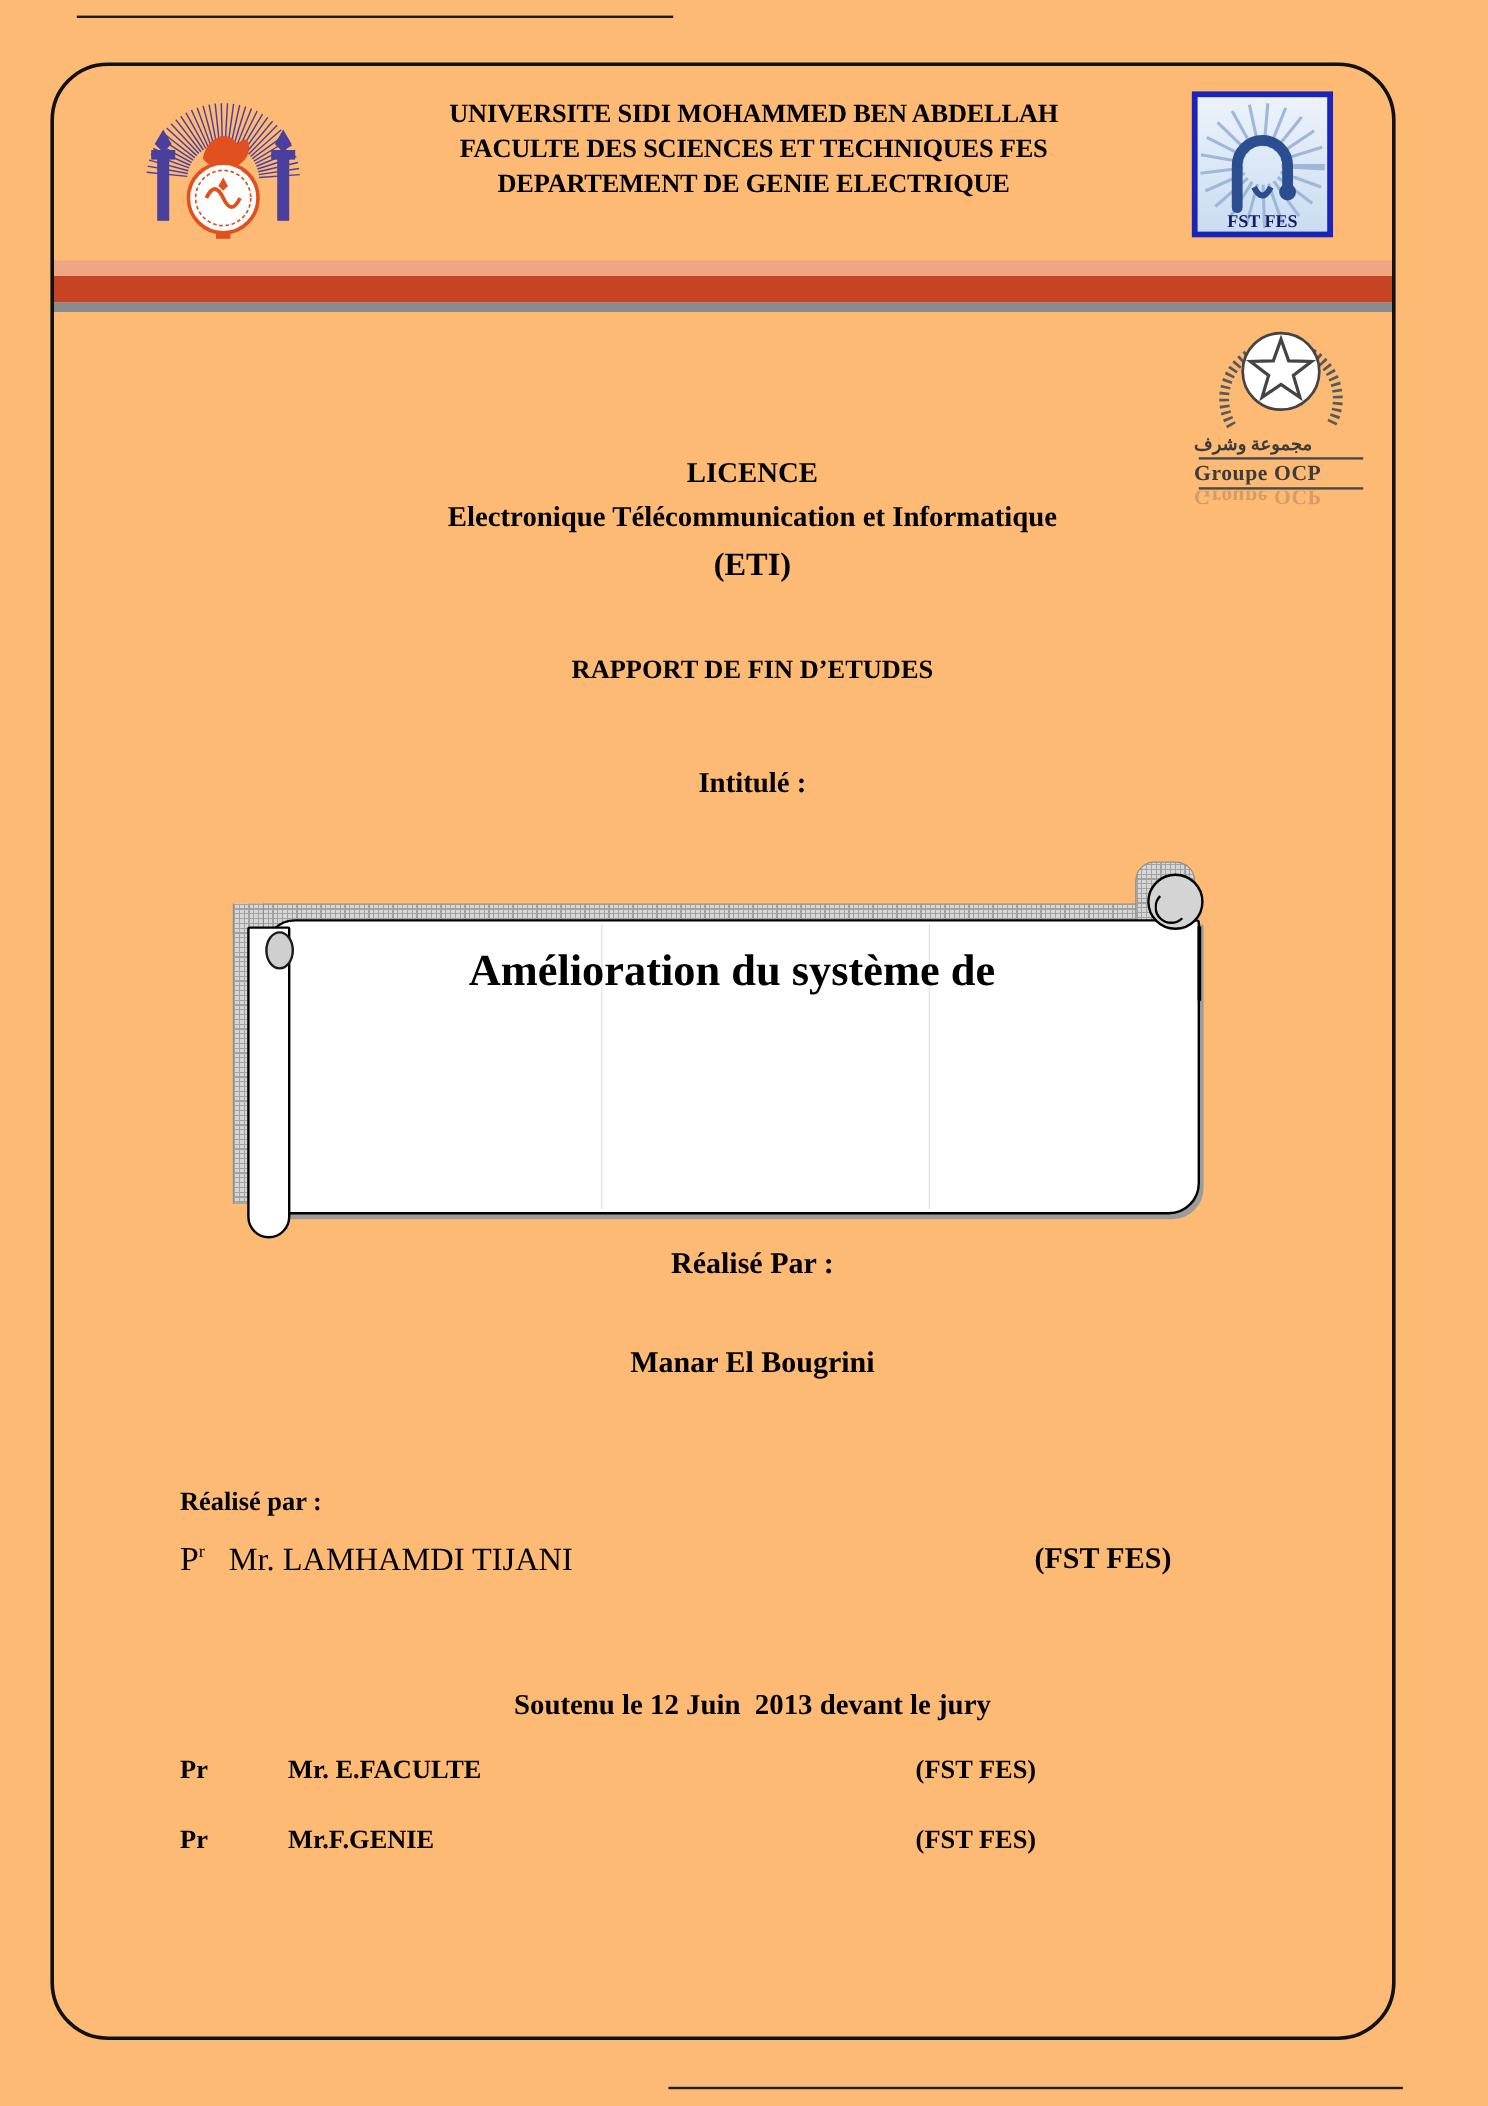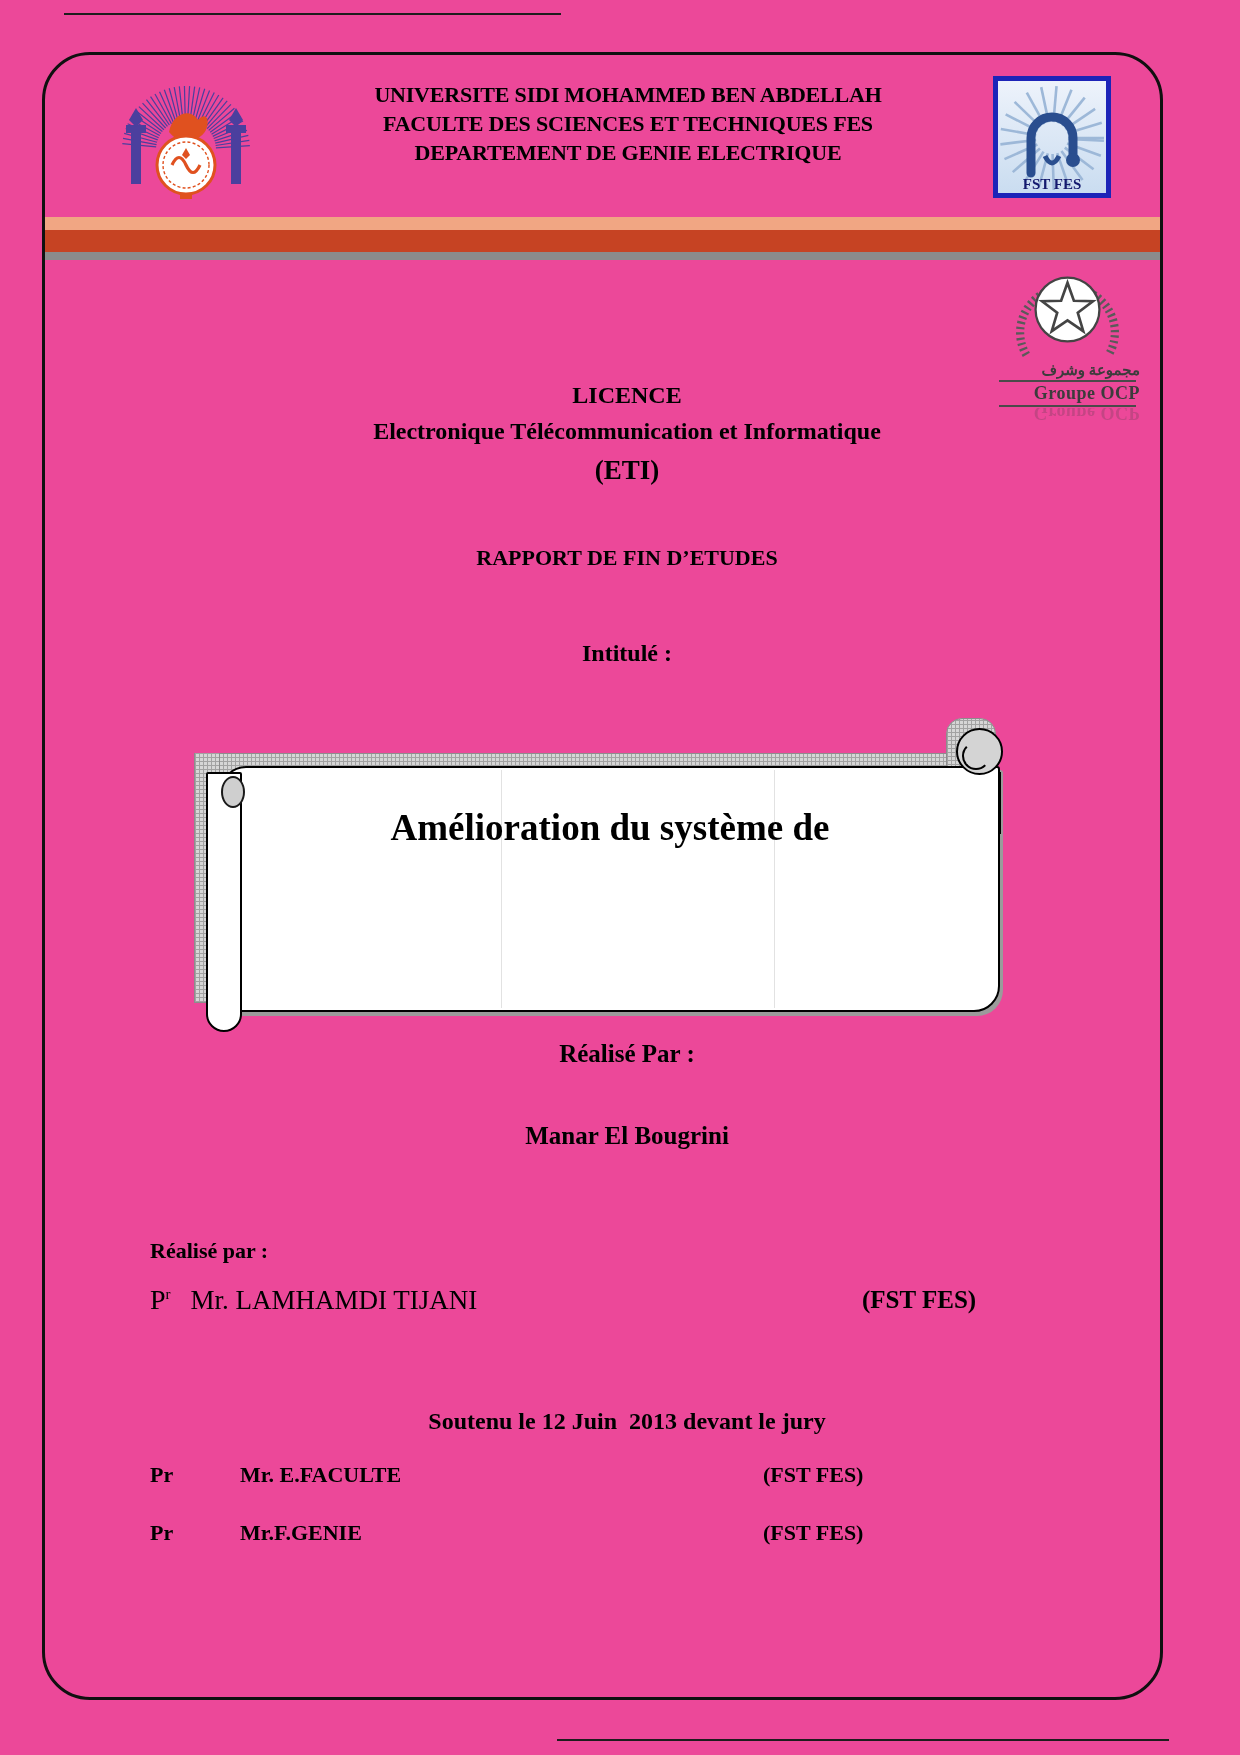--- a/index.html
+++ b/index.html
@@ -1,19 +1,19 @@
 <!DOCTYPE html>
 <html><head>
 <meta charset="utf-8">
 <style>
   * { margin:0; padding:0; box-sizing:border-box; }
   html,body { background:#ffffff; }
   .page {
     position:relative; width:1240px; height:1755px; margin:0 auto;
-    background:#ec4899; overflow:hidden;
+    background:#fdba74; overflow:hidden;
     font-family:"Liberation Serif","DejaVu Serif",serif; color:#000;
   }
   .abs { position:absolute; }
 
   
   .edge-line { background:#1d1d1d; height:2px; }
 
   
   .frame {
     left:42px; top:52px; width:1121px; height:1648px;
@@ -27,21 +27,21 @@
   .univ-logo { left:110px; top:70px; width:152px; height:132px; }
   .fst-logo  { left:993px; top:76px; width:118px; height:122px; }
 
   
   .bar { left:45px; top:217px; width:1115px; }
   .bar-salmon { height:13px; background:#f1a683; }
   .bar-red    { height:22px; background:#c64323; }
   .bar-gray   { height:8px;  background:#8b8b8b; }
 
   
-  .ocp { left:995px; top:258px; width:145px; text-align:right; color:#3c3c3c; }
+  .ocp { left:995px; top:258px; width:145px; text-align:left; color:#3c3c3c; }
   .ocp .ar { font-size:15px; font-weight:bold; direction:rtl; line-height:18px; margin-top:-4px; }
   .ocp .rule { border-top:2px solid #4a4a4a; margin:1px 4px; }
   .ocp .latin { font-size:18px; font-weight:bold; letter-spacing:0.5px; line-height:21px; }
   .ocp .mirror { transform:scaleY(-1); opacity:0.22; height:15px; overflow:hidden; }
 
   
   .center-block { left:0; width:100%; text-align:center; transform:translateX(7px); }
   .degree      { top:382px; font-size:24px; font-weight:bold; }
   .specialty   { top:418px; font-size:24px; font-weight:bold; }
   .abbrev      { top:455px; font-size:27px; font-weight:bold; }
@@ -73,21 +73,21 @@
   .mini-curl { left:27px; top:88px; width:24px; height:32px;
     background:#cfcfcf; border:2px solid #1a1a1a; border-radius:50%; z-index:6; }
   .curl-line { left:804px; top:84px; width:3px; height:62px; background:#000; z-index:4; }
   .curl-circle { left:762px; top:40px; width:47px; height:47px;
     background:#d4d4d4; border:2.5px solid #000; border-radius:50%; z-index:7; }
   .curl-circle::after { content:""; position:absolute; left:4px; bottom:3px;
     width:24px; height:24px; border:2.5px solid transparent;
     border-left-color:#000; border-bottom-color:#000; border-radius:50%; }
   .banner-title { left:26px; top:80px; width:780px; height:243px; z-index:6;
     text-align:center; font-weight:bold; font-size:37px; line-height:80px;
-    padding-top:20px; }
+    padding-top:2px; }
 
   
   .realise { top:1040px; font-size:25px; font-weight:bold; }
   .author  { top:1122px; font-size:25px; font-weight:bold; }
 
   .encadre { left:150px; top:1238px; font-size:22px; font-weight:bold; }
   .supervisor { left:150px; top:1284px; width:960px; height:40px; }
   .supervisor .deg { font-size:28px; }
   .supervisor .deg sup { font-size:15px; }
   .supervisor .name { font-size:27px; margin-left:16px; }

